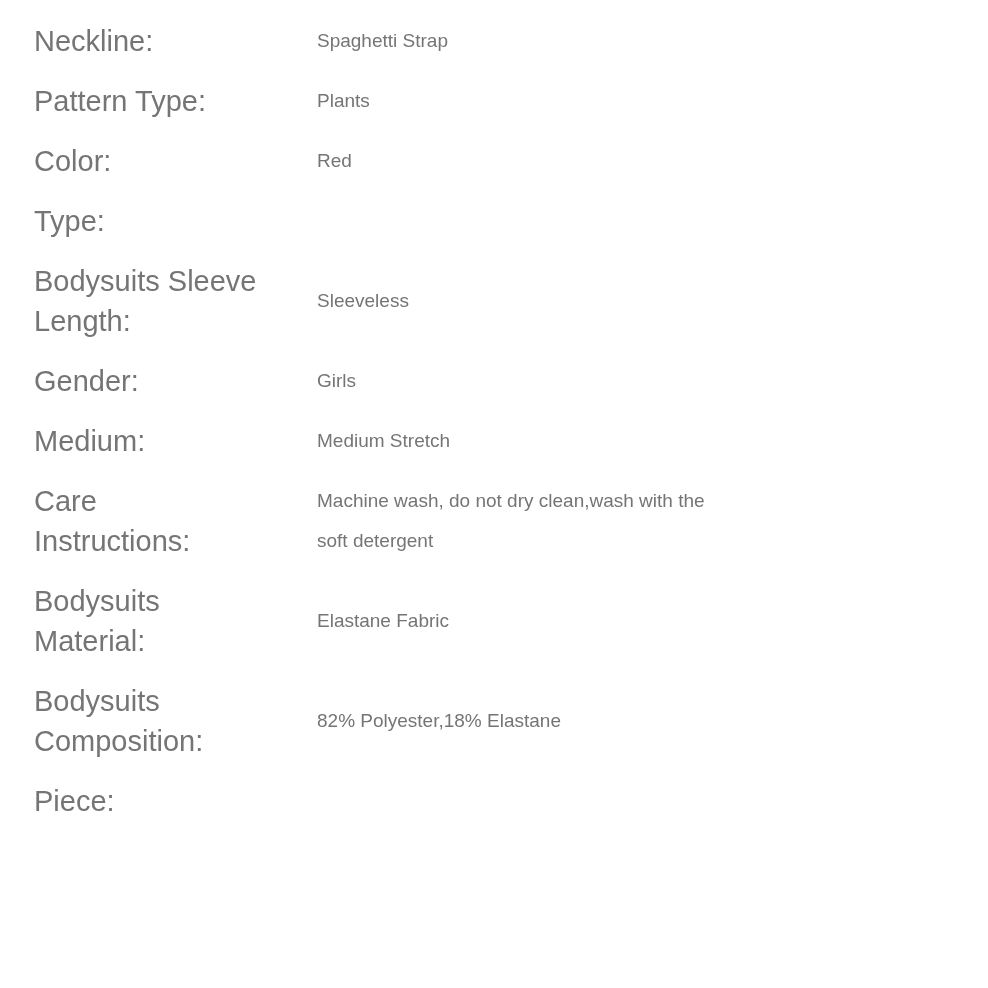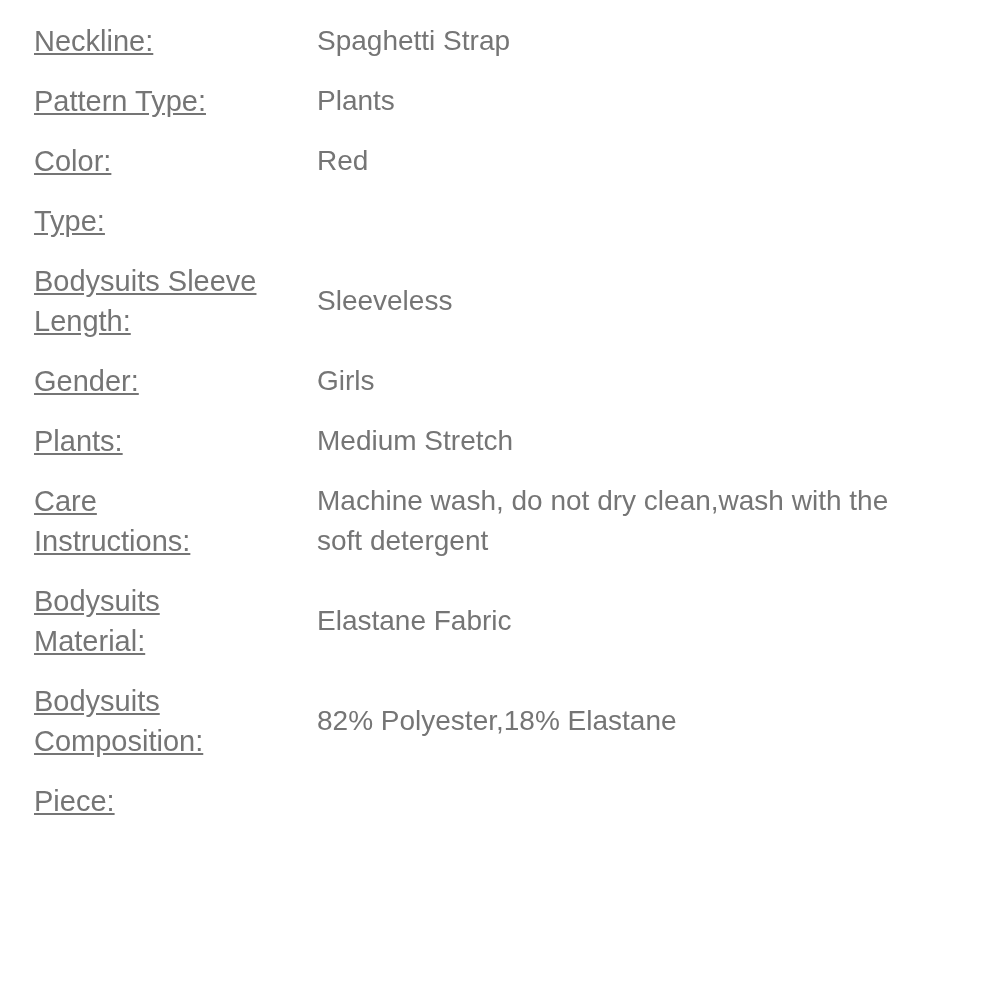--- a/index.html
+++ b/index.html
@@ -19,25 +19,24 @@
   .spec-row {
     display: flex;
     align-items: center;
   }
   .spec-label {
     flex: 0 0 283px;
     font-size: 29px;
     line-height: 40px;
     color: #757575;
     white-space: pre-line;
-    text-decoration: underline;
   }
   .spec-value {
     flex: 1 1 auto;
-    font-size: 28px;
+    font-size: 19px;
     line-height: 40px;
     color: #757575;
     white-space: pre-line;
   }
 </style>
 </head>
 <body>
 
 <div class="spec-table">
   <div class="spec-row">
@@ -58,21 +57,21 @@
   <div class="spec-row">
     <div class="spec-label">Bodysuits Sleeve
 Length:</div>
     <div class="spec-value">Sleeveless</div>
   </div>
   <div class="spec-row">
     <div class="spec-label">Gender:</div>
     <div class="spec-value">Girls</div>
   </div>
   <div class="spec-row">
-    <div class="spec-label">Plants:</div>
+    <div class="spec-label">Medium:</div>
     <div class="spec-value">Medium Stretch</div>
   </div>
   <div class="spec-row">
     <div class="spec-label">Care
 Instructions:</div>
     <div class="spec-value">Machine wash, do not dry clean,wash with the
 soft detergent</div>
   </div>
   <div class="spec-row">
     <div class="spec-label">Bodysuits

